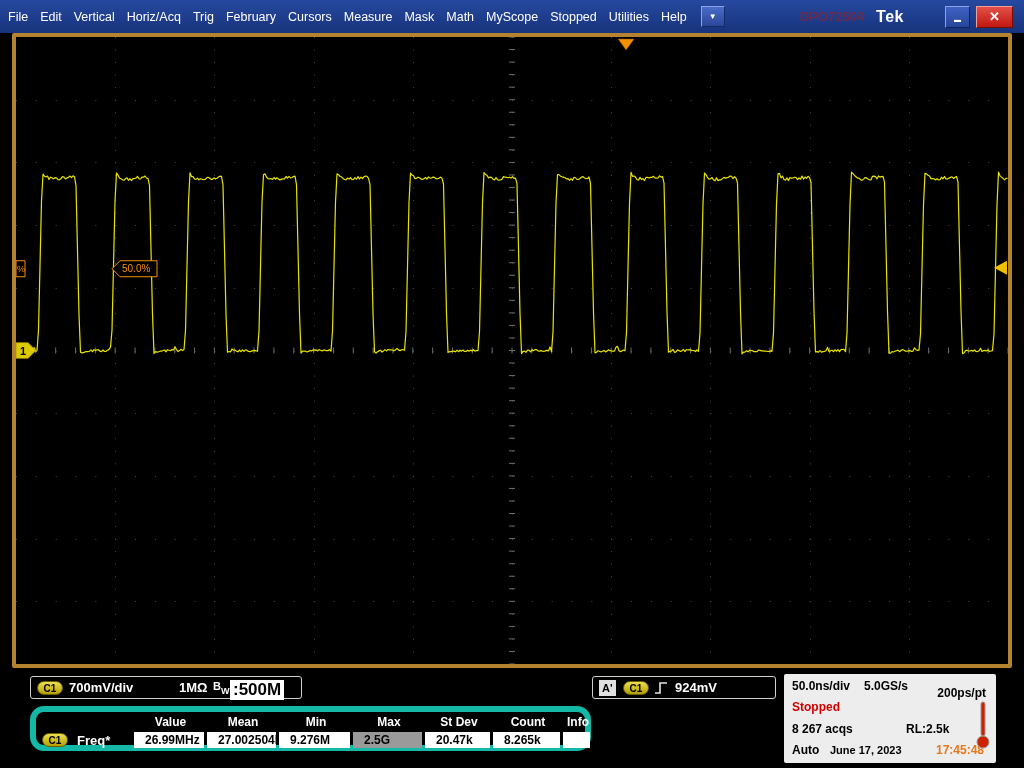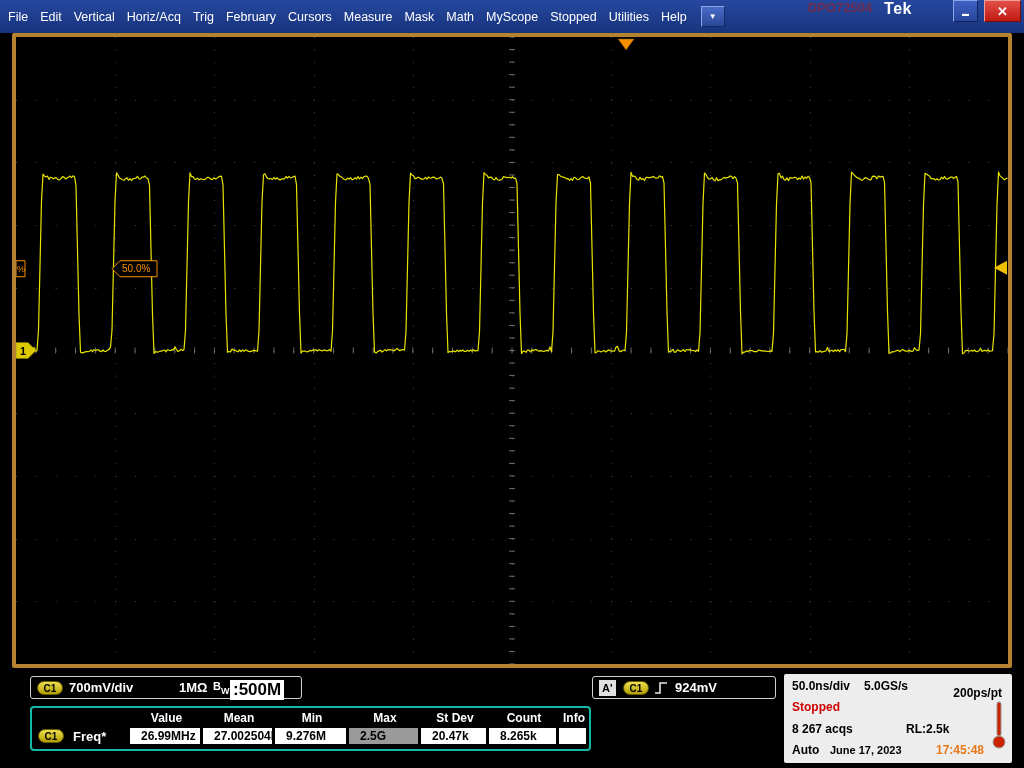--- a/index.html
+++ b/index.html
@@ -5,21 +5,21 @@
   *{margin:0;padding:0;box-sizing:border-box}
   html,body{width:1024px;height:768px;background:#000;overflow:hidden;position:relative;
     font-family:"Liberation Sans",sans-serif}
   
   .menubar{position:absolute;left:0;top:0;width:1024px;height:33px;
     background:linear-gradient(#26489f,#17337c);color:#fff;font-size:12.5px;display:flex;align-items:stretch}
   .menu-items{display:flex;padding-left:2px}
   .menu-item{padding:0 5px;margin:12px 1px;display:flex;align-items:center;cursor:default;white-space:nowrap}
   .dropdown-btn{width:24px;height:21px;margin:6px 0 0 8px;text-align:center;line-height:19px;font-size:8px;color:#fff;
     background:linear-gradient(#4a6cc8,#2a4898);border:1px solid #8aa4e8;border-right-color:#122a66;border-bottom-color:#122a66}
-  .mb-right{position:absolute;right:0;top:0;height:33px;display:flex;align-items:flex-start}
+  .mb-right{position:absolute;right:8px;top:0;height:33px;display:flex;align-items:center}
   .watermark{color:rgba(160,30,30,.6);font-weight:bold;font-size:13px;margin-right:12px}
   .tek-logo{color:#fff;font-weight:bold;font-size:16px;letter-spacing:.5px;margin-right:41px}
   .win-btn{height:22px;margin-right:6px;display:flex;align-items:center;justify-content:center;color:#fff;font-weight:bold}
   .min-btn{width:25px;font-size:7px;align-items:flex-end;padding-bottom:4px;
     background:linear-gradient(#3f62c4,#27459a);border:1px solid #8aa4e8;border-right-color:#10235c;border-bottom-color:#10235c}
   .close-btn{width:37px;margin-right:3px;font-size:13px;
     background:linear-gradient(#e25048,#c01810);border:1px solid #f0a098;border-right-color:#701008;border-bottom-color:#701008}
   
   .scope-frame{position:absolute;left:12px;top:33px;width:1000px;height:635px;background:#000;
     border:4px solid #b5832f;border-radius:2px}
@@ -33,28 +33,28 @@
   .badge{display:inline-block;width:26px;height:14px;border-radius:7px;color:#000;font-size:10px;font-weight:bold;
     text-align:center;line-height:14px;background:linear-gradient(#eede52,#b4a000);border:1px solid #6a5e00}
   .readout-box .badge{position:absolute;top:4px}
   .ro-text{position:absolute;top:3px;white-space:nowrap}
   .ro-sub{position:absolute;top:9px;font-size:9px;font-weight:bold}
   .ro-hl{position:absolute;top:3px;background:#fff;color:#000;padding:0 3px;font-size:17px;font-weight:bold}
   .asrc{position:absolute;left:6px;top:3px;background:#e0e0e0;color:#000;font-size:11px;font-weight:bold;
     padding:0 3px;height:16px;line-height:16px}
   .slope-icon{position:absolute;left:60px;top:3px}
   
-  .acq-panel{position:absolute;left:784px;top:674px;width:228px;height:89px;background:#ededed;border-radius:2px;
+  .acq-panel{position:absolute;left:784px;top:674px;width:212px;height:89px;background:#ededed;border-radius:2px;
     font-size:12px;font-weight:bold;color:#000}
   .acq-t{position:absolute;white-space:nowrap}
   .status-red{color:#d00000}
   .time-orange{color:#e87818}
   .thermo{position:absolute;right:6px;top:26px}
   
-  .meas-box{position:absolute;left:30px;top:706px;width:561px;height:45px;border:2px solid #14b8a6;border-radius:4px}
+  .meas-box{position:absolute;left:30px;top:706px;width:561px;height:45px;border:6px solid #14b8a6;border-radius:14px}
   .meas-row{position:absolute;left:0;display:grid;grid-template-columns:98px 73px 72px 74px 72px 68px 70px 30px;width:559px}
   .meas-headrow{top:3px}
   .meas-datarow{top:20px}
   .meas-h{color:#fff;font-weight:bold;font-size:12px;text-align:center;white-space:nowrap}
   .meas-cell{background:#fff;color:#000;font-weight:bold;font-size:12px;height:16px;line-height:16px;
     padding-left:11px;margin-right:3px;overflow:hidden;white-space:nowrap}
   .meas-cell.dim{background:#9a9a9a}
   .meas-label{display:flex;align-items:center;gap:9px;padding-left:6px}
   .meas-label .badge{position:static}
   .meas-name{color:#fff;font-weight:bold;font-size:13px}

